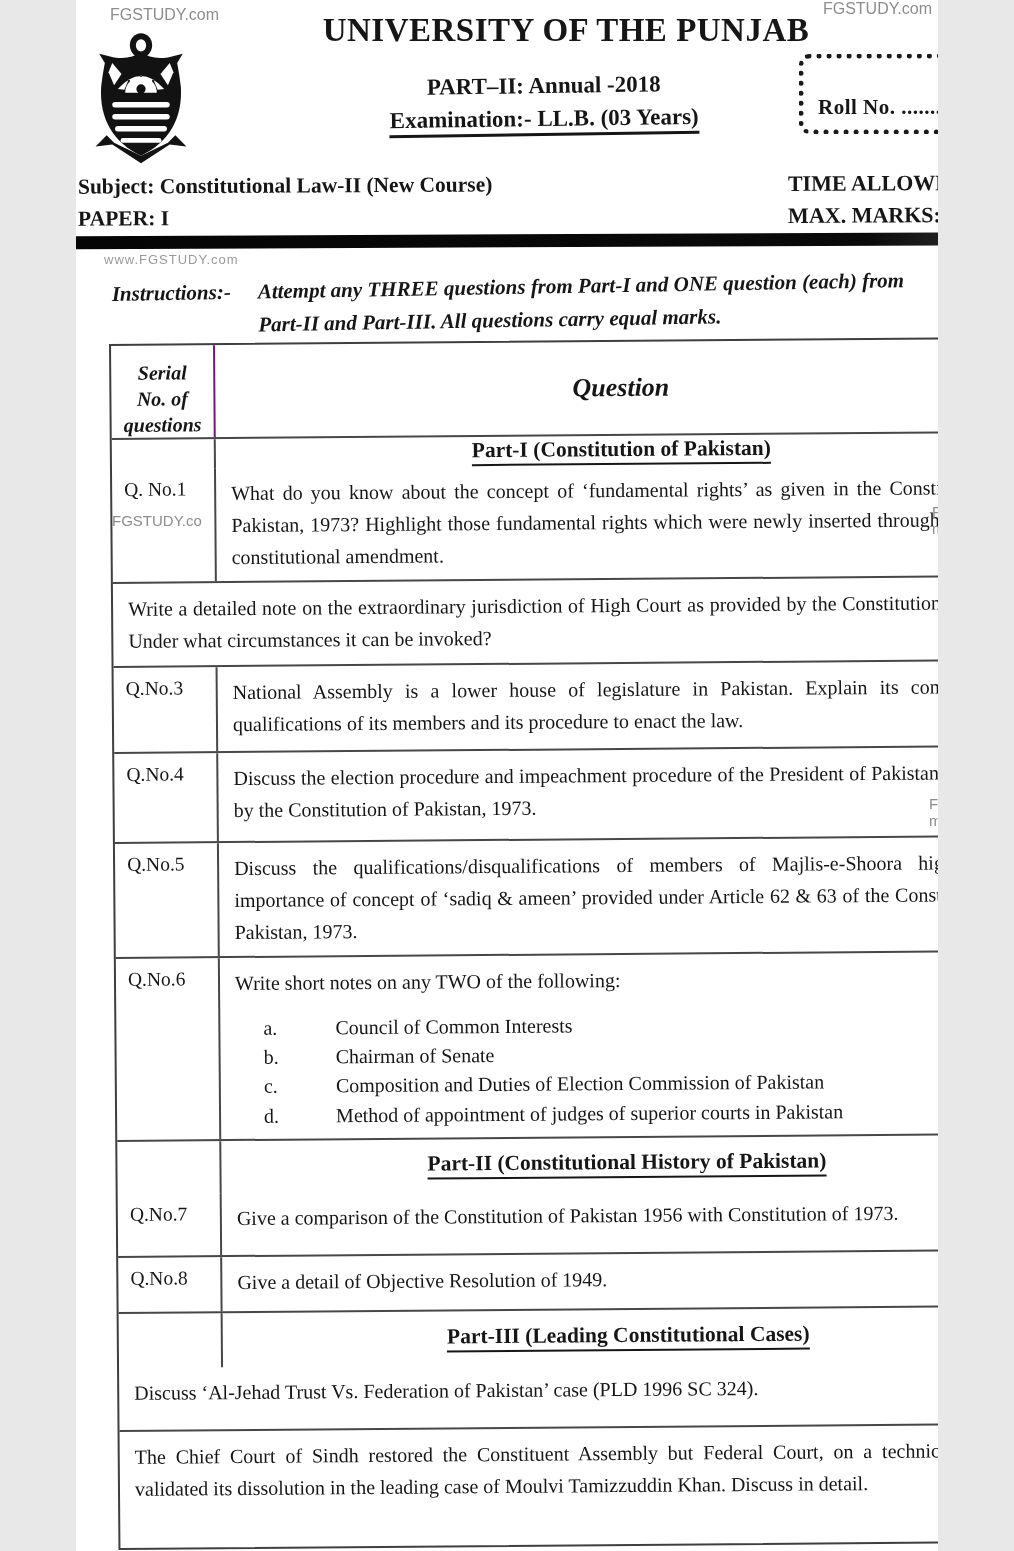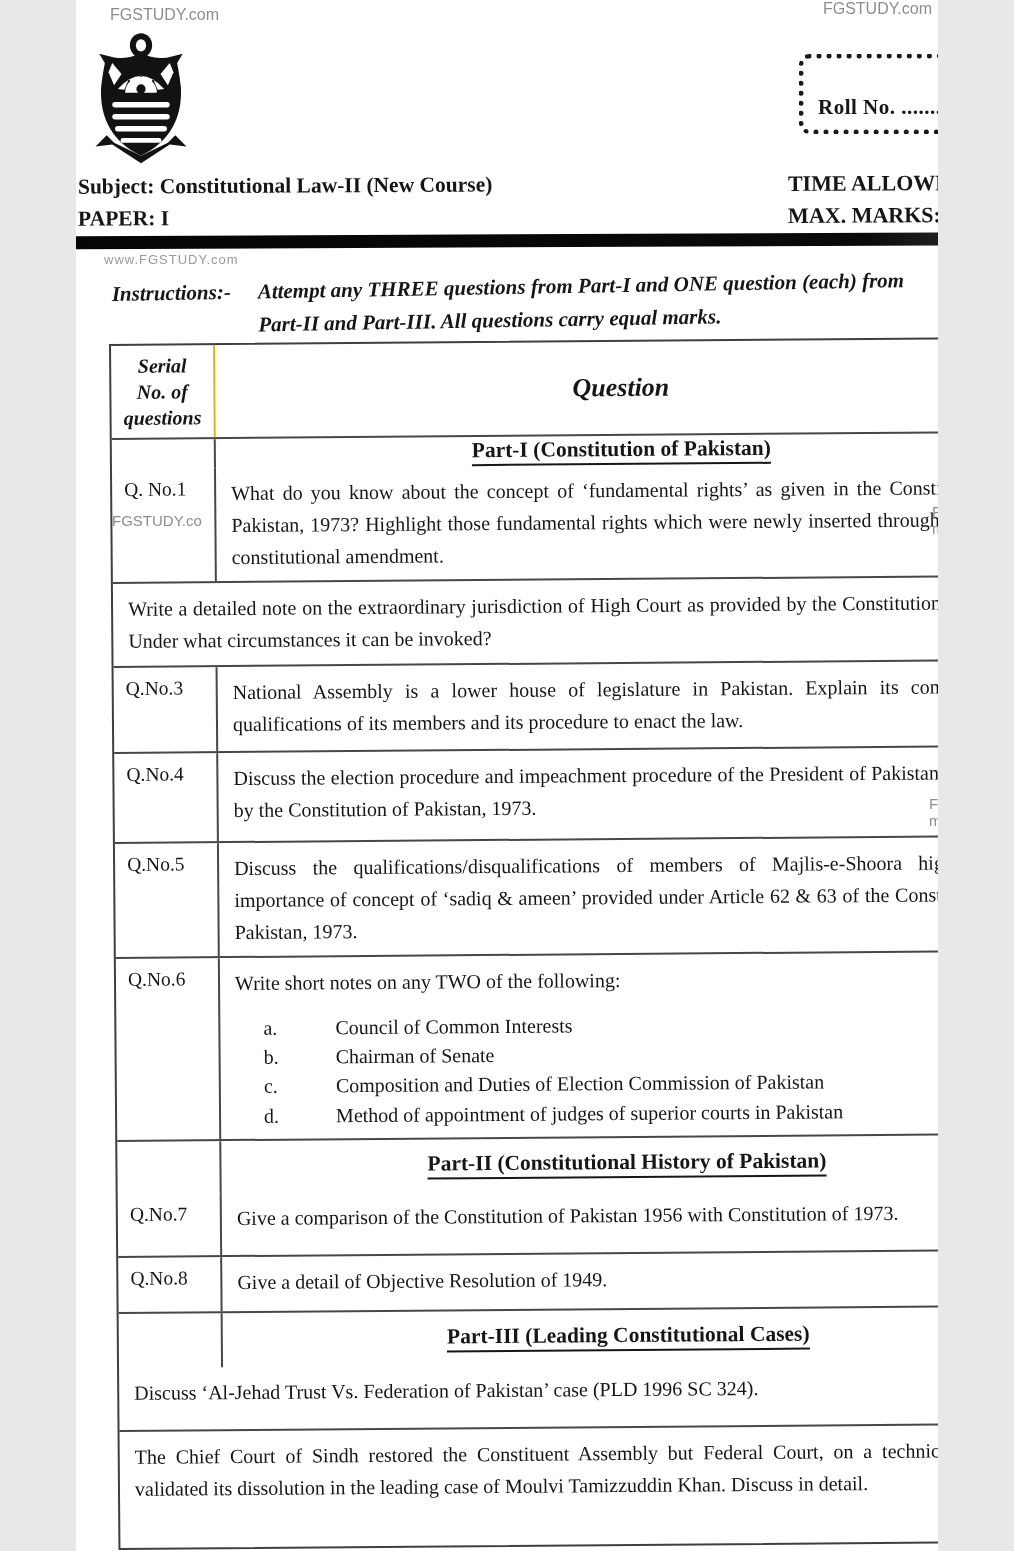--- a/index.html
+++ b/index.html
@@ -59,22 +59,22 @@
   .qcell { flex:1; padding:9px 14px 8px 15px; font-size:20px; line-height:1.6; text-align:justify; }
   .qcell sup { font-size:12px;margin-left:8px; }
   .qcell-section { flex:1; display:flex; align-items:center; justify-content:center; }
   .section-heading { font-size:21.5px; font-weight:bold; border-bottom:2.5px solid #161616; padding-bottom:1px; }
   .subitems { margin-top:15px; line-height:1.46; text-align:left; }
   .subitem { display:flex; }
   .si-label { flex:0 0 72px; margin-left:28px; }
   .si-text { flex:1; }
 
   .thead { display:flex; height:92px; }
-  .serial-head { flex:0 0 104px; border-right:2px solid #eab308; display:flex; flex-direction:column;
-                 align-items:center; justify-content:center; font-size:20px; font-weight:bold;
+  .serial-head { flex:0 0 104px; border-right:2px solid #701a75; display:flex; flex-direction:column;
+                 align-items:center; justify-content:flex-end; font-size:20px; font-weight:bold;
                  font-style:italic; line-height:1.3; }
   .question-head { flex:1; display:flex; align-items:center; justify-content:center;
                    font-size:26px; font-weight:bold; font-style:italic; }
 
   .r-header{height:92px}
   .r-part1{min-height:30px}
   .r-part1 .section-heading{margin-top:1px}
   .r-q1{min-height:112px}
   .r-q2{min-height:84px}
   .r-q3{min-height:86px}
@@ -110,20 +110,27 @@
       <path fill="#ffffff" d="M38 66 A17 17 0 0 1 72 66 Z"></path>
       <circle cx="55" cy="62" r="5" fill="#121212"></circle>
       <rect x="24" y="76" width="62" height="6" rx="3" fill="#ffffff"></rect>
       <rect x="24" y="89" width="62" height="6" rx="3" fill="#ffffff"></rect>
       <rect x="27" y="102" width="56" height="6" rx="3" fill="#ffffff"></rect>
       <rect x="33" y="115" width="44" height="5" rx="2.5" fill="#ffffff"></rect>
       <path fill="#121212" d="M18 112 L6 124 L24 122 L55 142 L86 122 L104 124 L92 112 L84 120 L55 134 L26 120 Z"></path>
     </svg>
   </div>
 
+  <div class="head-center">
+    <div class="univ-title">UNIVERSITY OF THE PUNJAB</div>
+    <div class="head-sub">
+      <div class="session-line">PART–II:  Annual -2018</div>
+      <div><span class="exam-line">Examination:- LL.B. (03 Years)</span></div>
+    </div>
+  </div>
 
   <div class="rollbox">
     <span class="rollbox-label">Roll No. .......................</span>
   </div>
 
   <div class="meta-row">
     <div class="meta-left">
       <div class="subject-line">Subject: Constitutional Law-II (New Course)</div>
       <div class="paper-line">PAPER: I</div>
     </div>

